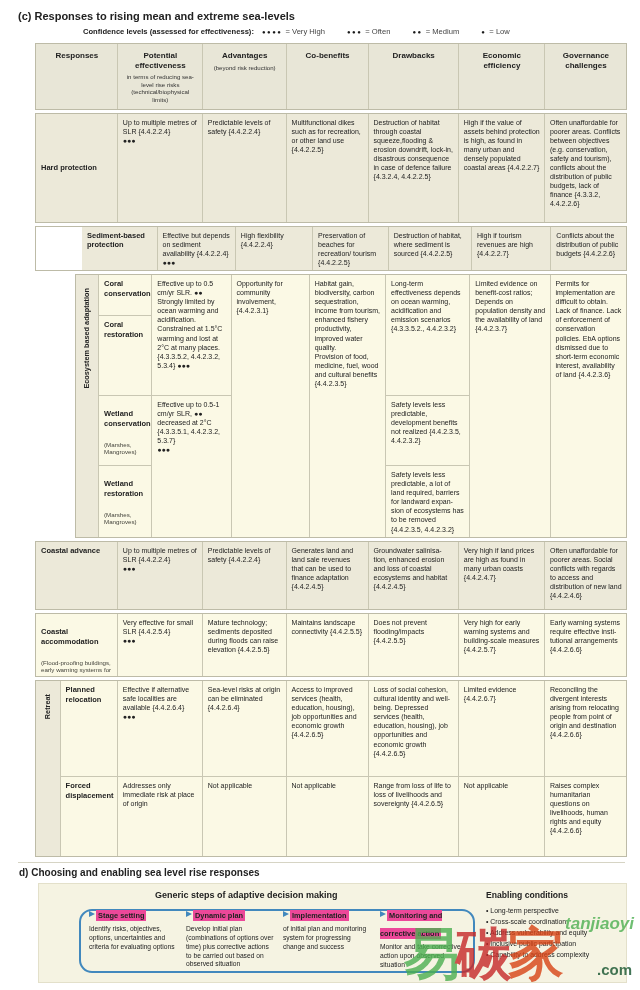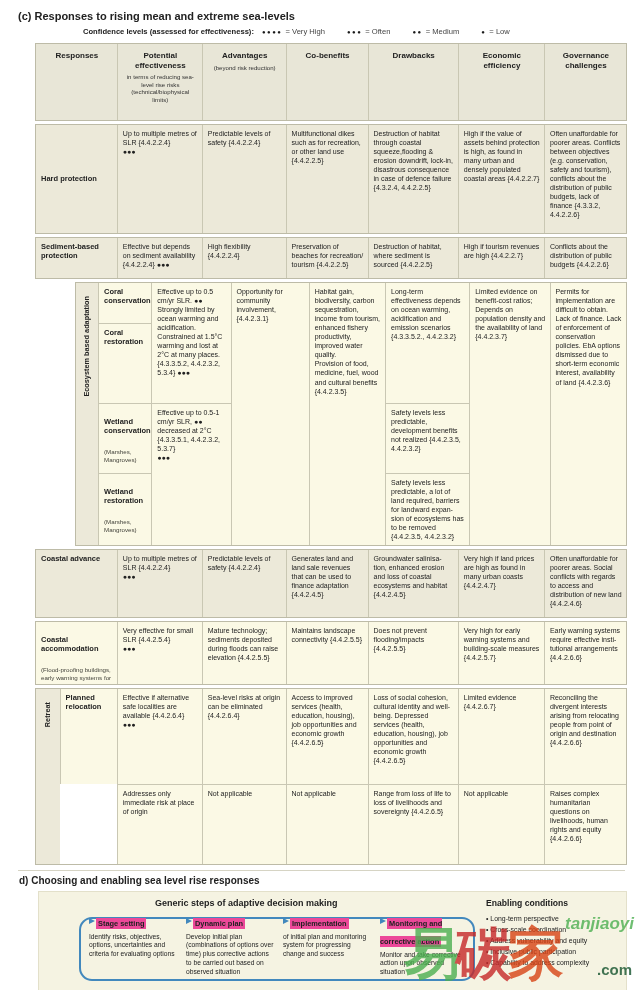--- a/index.html
+++ b/index.html
@@ -27,31 +27,31 @@
   .bt { border-top:1px solid #c9c7b3; }
 
   .beige { background:#ece9d9; }
   .cream { background:#fbf9e5; }
   .hdr   { background:#e8e6d7; }
 
   .lbl { font-weight:bold; font-size:7.5px; white-space:normal; }
   .note { font-weight:normal; font-size:6.2px; color:#44443c; margin-top:3px; line-height:1.25;}
   .vmid { display:flex; flex-direction:column; justify-content:center; }
 
-  .hc { text-align:center; padding-top:7px; padding-bottom:16px; white-space:normal;}
+  .hc { text-align:center; padding-top:7px; padding-bottom:5px; white-space:normal;}
   .hc .t { font-weight:bold; font-size:8px; line-height:1.2;}
   .hc .s { font-size:6.1px; color:#333; margin-top:3px; line-height:1.25;}
   .sect-header { min-height:64px; }
 
   .vlabel { writing-mode:vertical-rl; transform:rotate(180deg); font-weight:bold;
     font-size:7.3px; text-align:center; padding:4px 0; white-space:normal;
     display:flex; align-items:center; justify-content:center; width:100%; }
 
   .r-hard  { grid-auto-rows:108px; }
-  .r-sed   { grid-auto-rows:minmax(40px,auto); }
+  .r-sed   { grid-auto-rows:minmax(40px,auto);padding-left:46px; }
   .r-eco   { grid-template-rows:40px 80px 70px 72px;margin-left:40px; }
   .r-adv   { grid-auto-rows:67px; }
   .r-acc   { grid-auto-rows:62px; }
   .r-ret   { grid-template-rows:95px 80px; }
 
   .rule { border:none; border-top:1px solid #d6d4c4; margin:5px 0 4px 0; }
   .h-d { font-size:10px; font-weight:bold; margin:2px 0 5px 1px; }
 
   
   .panel { position:relative; margin-left:20px; width:589px; height:100px;
@@ -219,20 +219,21 @@
         <div class="vlabel">Retreat</div>
       </div>
       <div class="c cream lbl" style="grid-row:1;grid-column:2;">Planned relocation</div>
       <div class="c cream" style="grid-row:1;grid-column:3;">Effective if alternative safe localities are available {4.4.2.6.4}
 ●●●</div>
       <div class="c cream" style="grid-row:1;grid-column:4;">Sea-level risks  at origin can be eliminated {4.4.2.6.4}</div>
       <div class="c cream" style="grid-row:1;grid-column:5;">Access to improved services (health, education, housing), job opportunities and economic growth {4.4.2.6.5}</div>
       <div class="c cream" style="grid-row:1;grid-column:6;">Loss of social cohesion, cultural identity and well-being. Depressed services (health, education, housing), job opportunities and economic growth {4.4.2.6.5}</div>
       <div class="c cream" style="grid-row:1;grid-column:7;">Limited evidence {4.4.2.6.7}</div>
       <div class="c cream" style="grid-row:1;grid-column:8;">Reconciling the divergent interests arising from relocating people from point of origin and destination {4.4.2.6.6}</div>
+      <div class="c cream lbl bt" style="grid-row:2;grid-column:2;">Forced displacement</div>
       <div class="c cream bt" style="grid-row:2;grid-column:3;">Addresses only immediate risk at place of origin</div>
       <div class="c cream bt" style="grid-row:2;grid-column:4;">Not applicable</div>
       <div class="c cream bt" style="grid-row:2;grid-column:5;">Not applicable</div>
       <div class="c cream bt" style="grid-row:2;grid-column:6;">Range from loss of life to loss of livelihoods and sovereignty {4.4.2.6.5}</div>
       <div class="c cream bt" style="grid-row:2;grid-column:7;">Not applicable</div>
       <div class="c cream bt" style="grid-row:2;grid-column:8;">Raises complex humanitarian questions on livelihoods, human rights and equity {4.4.2.6.6}</div>
     </div>
   </div>
 
   <hr class="rule">

